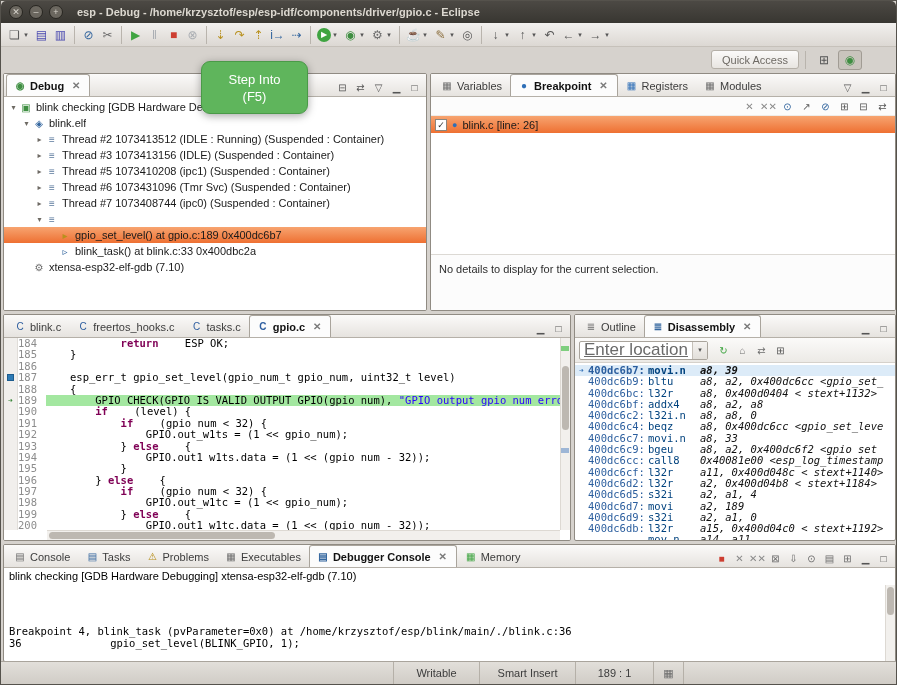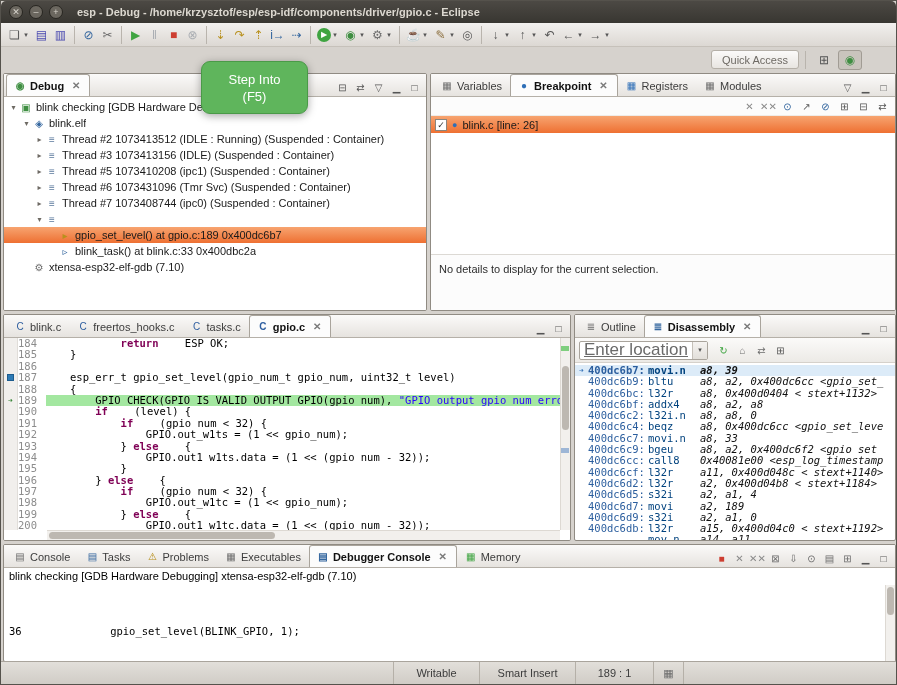--- a/index.html
+++ b/index.html
@@ -550,21 +550,21 @@
             <span class="icon" style="color: rgb(85, 85, 85);">▁</span>
           </span>
           <span class="vbtn">
             <span class="icon" style="color: rgb(85, 85, 85);">□</span>
           </span>
         </div>
       </div>
     <div id="console-header">blink checking [GDB Hardware Debugging] xtensa-esp32-elf-gdb (7.10)</div>
     <div id="console-body">
       
-    <div>36              gpio_set_level(BLINK_GPIO, 1);</div><div> </div><div class="cvscroll">
+    <div>Breakpoint 4, blink_task (pvParameter=0x0) at /home/krzysztof/esp/blink/main/./blink.c:36</div><div>36              gpio_set_level(BLINK_GPIO, 1);</div><div> </div><div class="cvscroll">
         <span class="vthumb" style="top:2px;height:28px;"></span>
       </div></div>
   </div>
 
   <div class="statusbar">
     <span class="sb-spacer"></span>
     <span class="sb-cell" style="width:86px;">Writable</span>
     <span class="sb-cell" style="width:96px;">Smart Insert</span>
     <span class="sb-cell" style="width:78px;">189 : 1</span>
     <span class="sb-cell sb-icon-cell">

